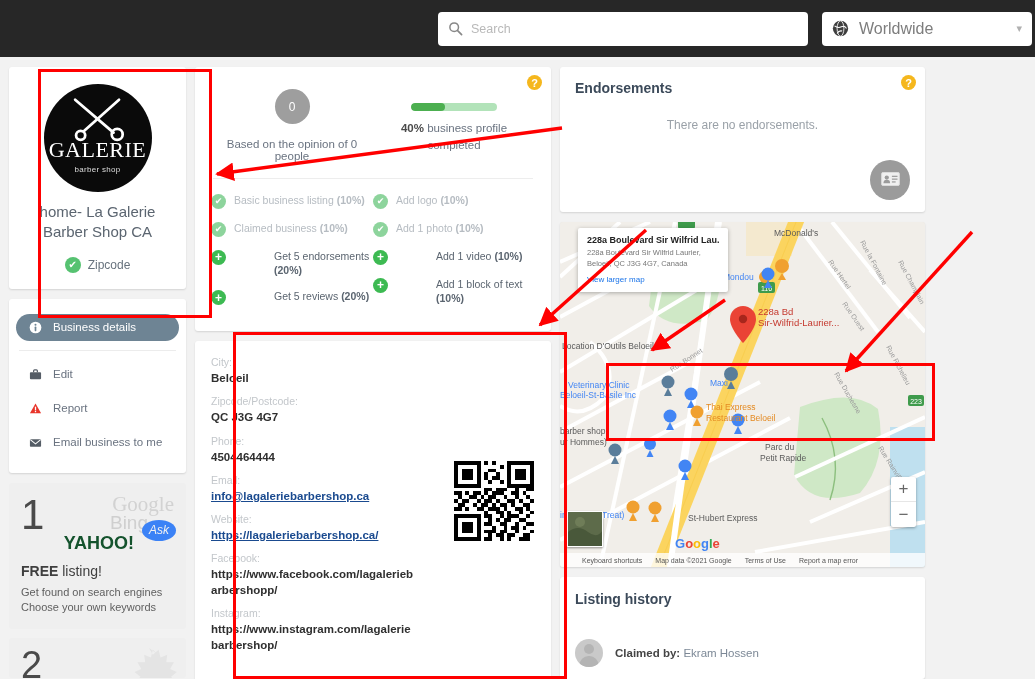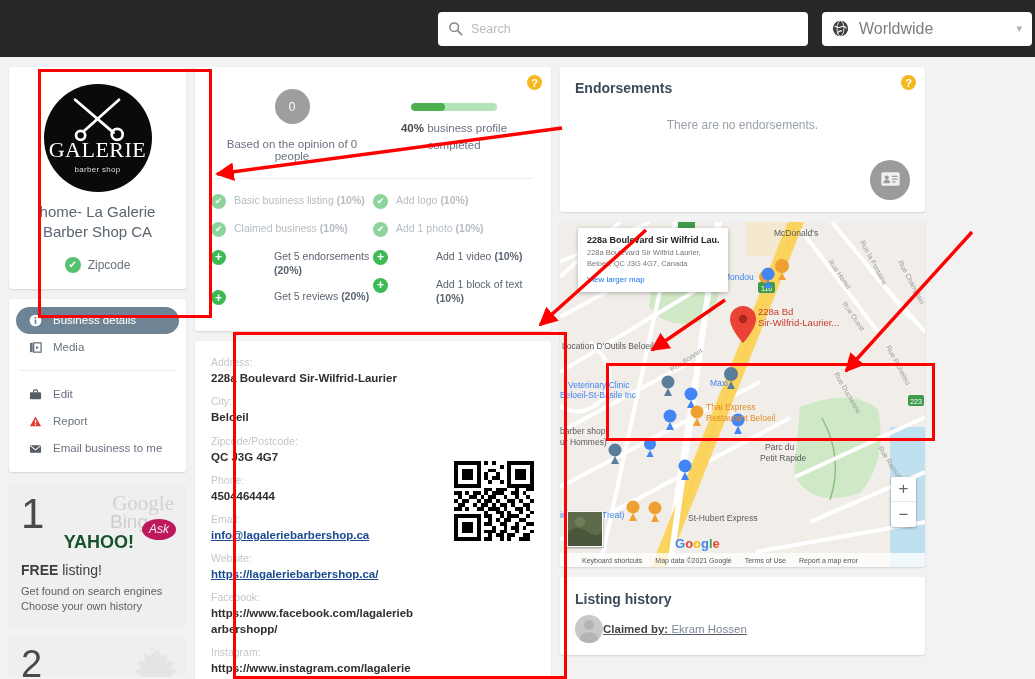--- a/index.html
+++ b/index.html
@@ -90,37 +90,37 @@
     width: 16px; height: 16px; border-radius: 50%;
     background: #56c271; display: inline-flex;
     align-items: center; justify-content: center;
     color: #fff; font-size: 10px; flex: none;
   }
 
   
   .nav-card { padding: 8px 0 10px; }
   .nav-item {
     display: flex; align-items: center;
-    height: 27px; padding: 0 12px; margin: 0 7px;
+    height: 27px; padding: 0 12px; margin: 7px 7px;
     gap: 11px; font-size: 11.5px; color: #6a7380;
     border-radius: 14px; cursor: pointer;
   }
   .nav-item.active { background: #6e8494; color: #fff; }
   .nav-ico { width: 14px; height: 14px; flex: none; display:flex; align-items:center; justify-content:center;}
   .nav-sep { height: 1px; background: #ececec; margin: 9px 10px 10px; }
 
   
   .promo { background: #efefef; border-radius: 3px; padding: 11px 12px 13px; margin-bottom: 9px; position: relative; overflow:hidden;}
   .promo-top { display: flex; align-items: flex-start; height: 62px; }
   .promo-num { font-size: 42px; color: #4a4a4a; font-weight: 300; line-height: 1; font-family: "Liberation Sans", sans-serif;}
   .engines { flex: 1; position: relative; height: 58px; }
   .eng-google { position:absolute; right:0; top:-2px; font-size:21px; color:#d2d2d2; font-family:"Liberation Serif", serif;}
   .eng-bing { position:absolute; right:26px; top:18px; font-size:19px; color:#cfcfcf;}
   .eng-yahoo { position:absolute; right:40px; top:39px; font-size:18px; color:#14532d; font-weight:bold;}
-  .eng-ask { position:absolute; right:-2px; top:26px; width:34px; height:21px; border-radius:50%; background:#be185d;
+  .eng-ask { position:absolute; right:-2px; top:26px; width:34px; height:21px; border-radius:50%; background:#3b82f6;
              color:#f1f1f1; font-style:italic; font-size:12px; display:flex; align-items:center; justify-content:center;margin-left:32px;}
   .promo-h { font-size: 14px; color: #3f3f3f; margin: 7px 0 6px; }
   .promo-h b { font-weight: bold; }
   .promo-l { font-size: 11px; color: #5f5f5f; line-height: 1.45; }
   .starburst { position:absolute; right:8px; top:8px; width:58px;height:48px; color:#e2e2e2;}
 
   
   .comp-card { padding: 14px 16px 14px; position: relative; }
   .help {
     position: absolute; top: 8px; right: 9px;
@@ -201,21 +201,21 @@
     background: rgba(255,255,255,.78); display: flex; align-items: center;
     font-size: 7px; color: #555; gap: 13px; padding-left: 22px; z-index:6;
   }
   .gmark { position:absolute; left:115px; bottom:16px; font-size:13px; font-weight:bold; z-index:6;
            font-family:"Liberation Sans", sans-serif;}
   .satthumb { position:absolute; left:7px; bottom:20px; width:36px; height:36px; z-index:6;
               border:1px solid #fff; box-shadow:0 1px 2px rgba(0,0,0,.4); overflow:hidden;}
 
   
   .hist-card { padding: 14px 15px 12px; }
-  .hist-row { display: flex; align-items: center; gap: 0; margin-top: 8px; text-decoration: underline; }
+  .hist-row { display: flex; align-items: center; gap: 12px; margin-top: 32px; }
   .avatar { width: 28px; height: 28px; border-radius: 50%; background: #c9c9c9; flex: none; position:relative; overflow:hidden;}
   .avatar::after { content:''; position:absolute; left:50%; top:5px; transform:translateX(-50%);
      width:10px;height:10px;border-radius:50%;background:#b4b4b4;}
   .avatar::before { content:''; position:absolute; left:50%; top:17px; transform:translateX(-50%);
      width:19px;height:14px;border-radius:9px 9px 0 0;background:#b4b4b4;}
   .hist-txt { font-size: 11.5px; color: #444; }
   .hist-txt span { color: #7c8896; }
 
   
   .anno { position: absolute; border: 3px solid #ff0000; pointer-events: none; z-index: 40; }
@@ -275,30 +275,20 @@
       <div class="nav-item active">
         <span class="nav-ico">
           <svg viewBox="0 0 14 14" width="13" height="13">
               <circle cx="7" cy="7" r="6.3" fill="#fff"></circle>
               <circle cx="7" cy="4" r="1.1" fill="#6e8494"></circle>
               <rect x="6.1" y="6" width="1.8" height="5" rx=".7" fill="#6e8494"></rect>
             </svg>
         </span>
         <span>Business details</span>
       </div>
-      <div class="nav-item">
-        <span class="nav-ico">
-          <svg viewBox="0 0 14 14" width="13" height="13">
-              <rect x="1" y="2" width="3" height="10" fill="#6a7380"></rect>
-              <rect x="5" y="2" width="8" height="10" fill="none" stroke="#6a7380" stroke-width="1.4"></rect>
-              <path d="M7.6 5.2 L10.6 7 L7.6 8.8 Z" fill="#6a7380"></path>
-            </svg>
-        </span>
-        <span>Media</span>
-      </div>
       <div class="nav-sep"></div>
       <div class="nav-item">
         <span class="nav-ico">
           <svg viewBox="0 0 14 14" width="13" height="13">
               <rect x="1" y="4.5" width="12" height="7.5" rx="1" fill="#555d66"></rect>
               <path d="M5 4.5 V3 a1 1 0 0 1 1-1 h2 a1 1 0 0 1 1 1 v1.5" fill="none" stroke="#555d66" stroke-width="1.3"></path>
             </svg>
         </span>
         <span>Edit</span>
       </div>
@@ -330,21 +320,21 @@
           <span class="eng-google">Google</span>
           <span class="eng-bing">Bing</span>
           <span class="eng-yahoo">YAHOO!</span>
           <span class="eng-ask">Ask</span>
         </div>
       </div>
       <div class="promo-h">
         <b>FREE</b><span> listing!</span>
       </div>
       <div class="promo-l">Get found on search engines</div>
-      <div class="promo-l">Choose your own history</div>
+      <div class="promo-l">Choose your own keywords</div>
     </div>
 
     <div class="promo" style="height:40px;padding-top:8px;">
       <div class="promo-num" style="font-size:38px;">2</div>
       <span class="starburst">
         <svg viewBox="0 0 60 50" width="58" height="48">
             <path d="M30 2 l4 7 6-5 2 8 7-3-1 8 8 0-4 7 7 3-6 5 5 6-8 1 2 8-8-3-2 8-5-6-5 6-2-8-8 3 2-8-8-1 5-6-6-5 7-3-4-7 8 0-1-8 7 3 2-8 6 5z" fill="#e4e4e4"></path>
           </svg>
       </span>
     </div>
@@ -403,24 +393,20 @@
             </div>
           <div class="task todo">
               <span class="dot">+</span>
               <span class="lbl"><span>Add 1 block of text</span> <b>(10%)</b></span>
             </div>
         </div>
       </div>
     </div>
 
     <div class="card det-card">
-      <div>
-          <div class="det-key">Address:</div>
-          <div class="det-val">228a Boulevard Sir-Wilfrid-Laurier</div>
-        </div>
       <div>
           <div class="det-key">City:</div>
           <div class="det-val">Beloeil</div>
         </div>
       <div>
           <div class="det-key">Zipcode/Postcode:</div>
           <div class="det-val">QC J3G 4G7</div>
         </div>
       <div>
           <div class="det-key">Phone:</div>

